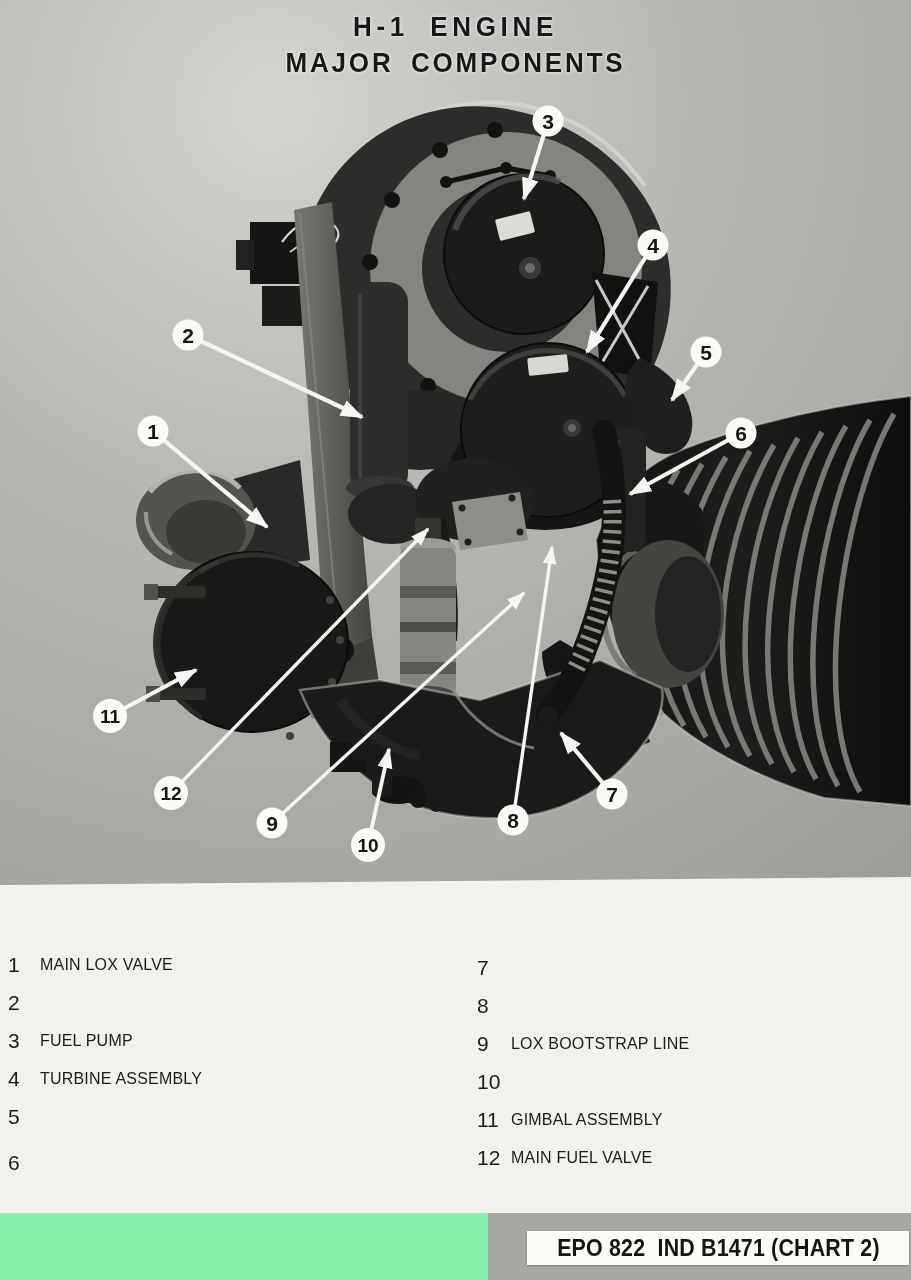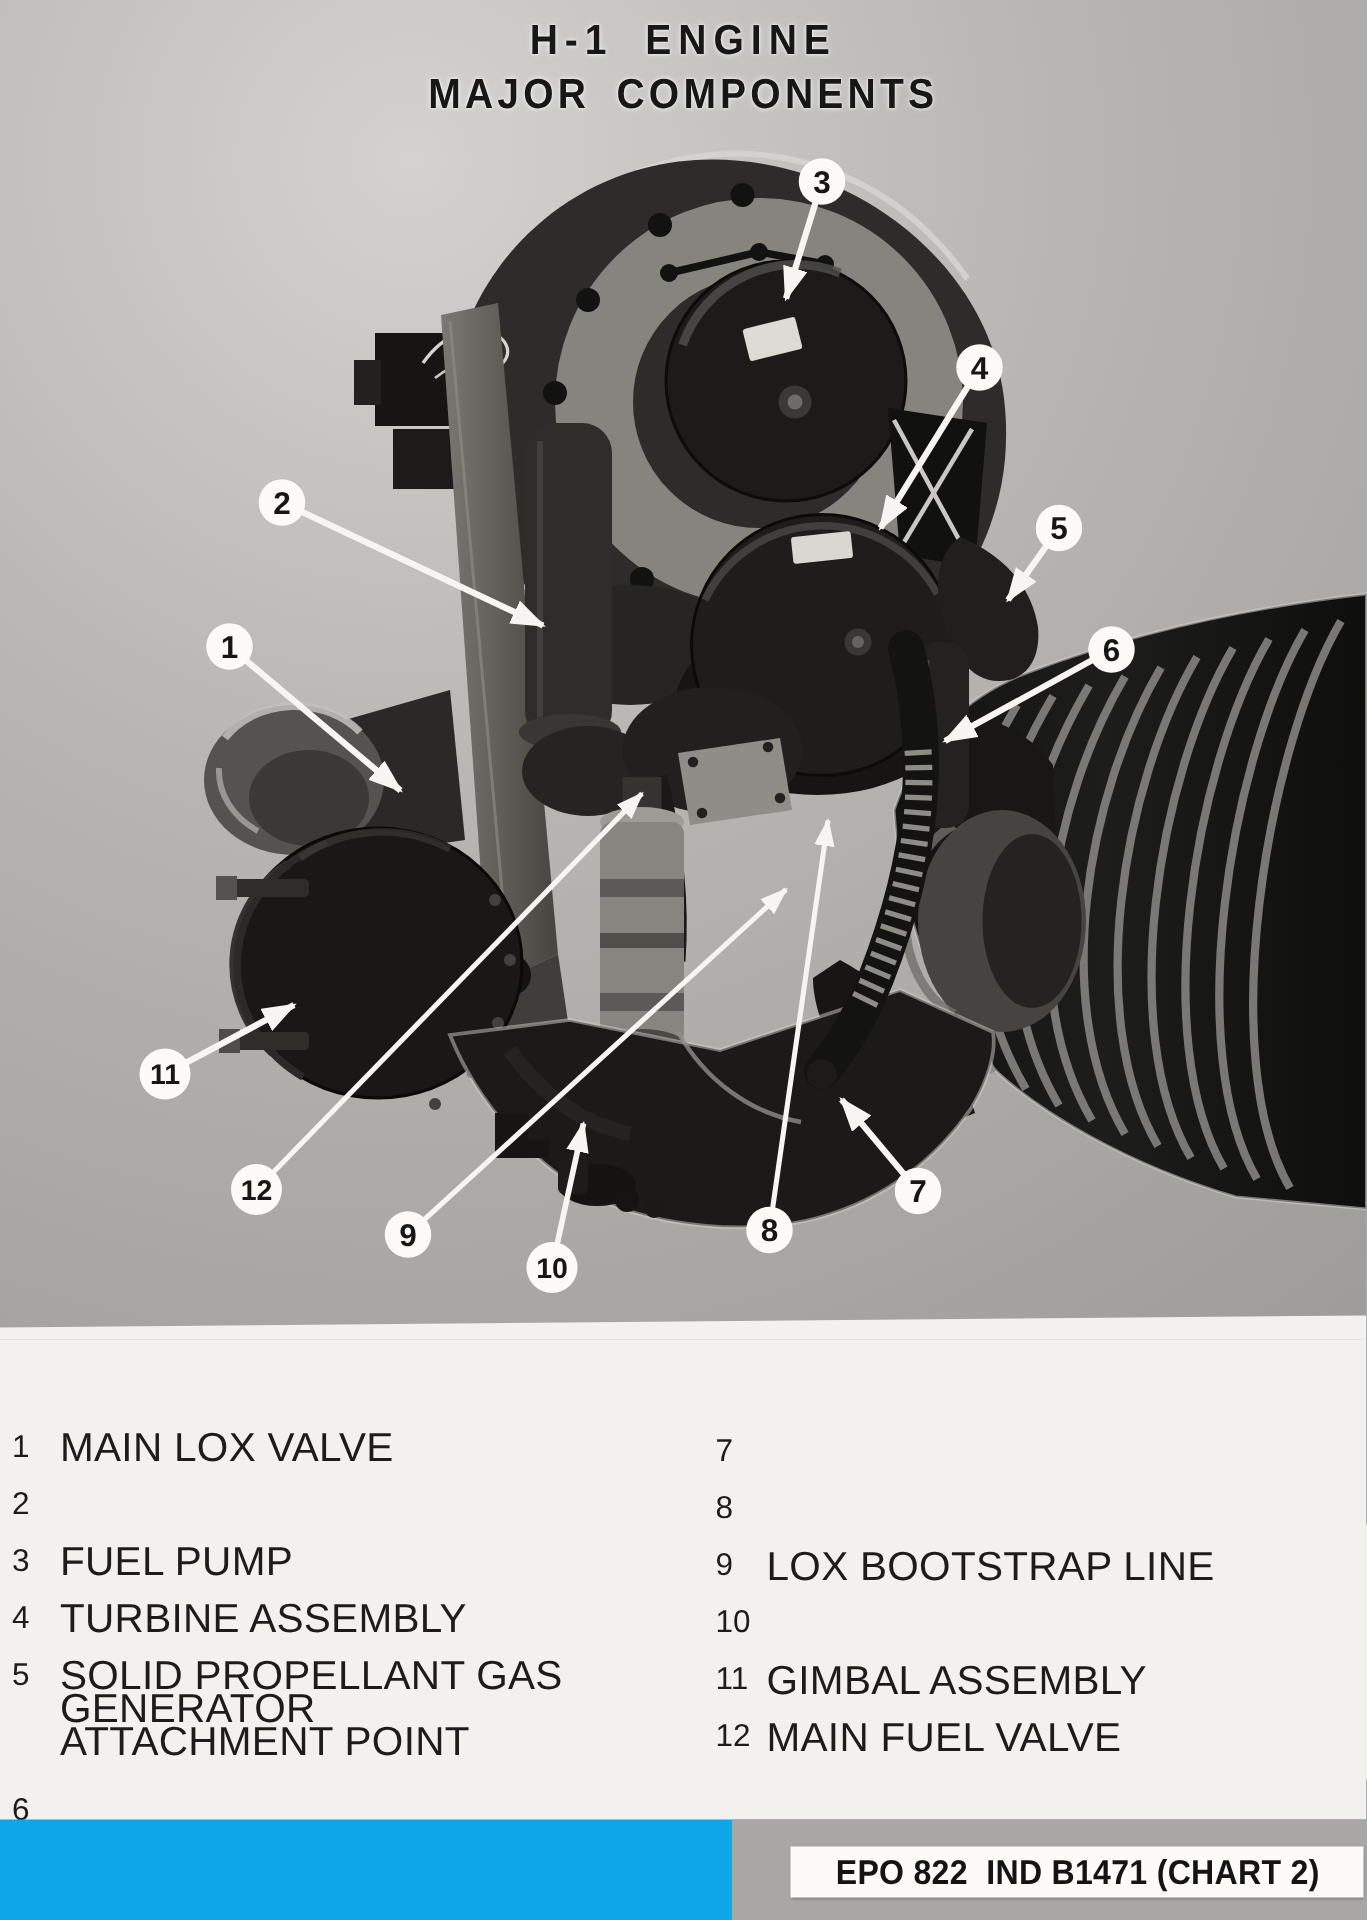--- a/index.html
+++ b/index.html
@@ -21,23 +21,23 @@
   .title .t1{font-size:28px;letter-spacing:5px;word-spacing:10px;line-height:30px;}
   .title .t2{font-size:28px;letter-spacing:3px;word-spacing:8px;line-height:30px;margin-top:6px;}
   
   .legend-col{position:absolute;}
   .legend-col.left{left:8px;top:954px;width:450px;}
   .legend-col.right{left:477px;top:957px;width:430px;}
   .legend-row{display:flex;align-items:flex-start;margin-bottom:16px;}
   .legend-row.tall{margin-bottom:24px;}
   .legend-num{flex:0 0 32px;font-size:21px;line-height:22px;}
   .legend-col.right .legend-num{flex:0 0 34px;}
-  .legend-label{font-size:27px;line-height:22px;letter-spacing:.2px;white-space:pre-line;}
+  .legend-label{font-size:16px;line-height:22px;letter-spacing:.2px;white-space:pre-line;}
   
-  .band{position:absolute;top:1213px;left:0;width:911px;height:67px;background:#0ea5e9;}
+  .band{position:absolute;top:1213px;left:0;width:911px;height:67px;background:#86efac;}
   .band-dark{position:absolute;top:0;left:488px;right:0;height:100%;background:#a8a7a3;}
   .stamp{
     position:absolute;top:18px;left:527px;width:382px;height:34px;
     background:#fcfbf8;display:flex;align-items:center;justify-content:center;
     box-shadow:0 1px 2px rgba(0,0,0,.25);
   }
   .stamp-text{
     font-weight:bold;font-size:23px;color:#141413;white-space:pre;
     transform:scaleX(.93);letter-spacing:.2px;
   }
@@ -322,22 +322,20 @@
     <div class="legend-row">
       <span class="legend-num">3</span>
       <span class="legend-label">FUEL PUMP</span>
     </div>
     <div class="legend-row">
       <span class="legend-num">4</span>
       <span class="legend-label">TURBINE ASSEMBLY</span>
     </div>
     <div class="legend-row tall">
       <span class="legend-num">5</span>
-      <span class="legend-label">SOLID PROPELLANT GAS GENERATOR
-ATTACHMENT POINT</span>
     </div>
     <div class="legend-row">
       <span class="legend-num">6</span>
     </div>
   </div>
 
   <div class="legend-col right">
     <div class="legend-row">
       <span class="legend-num">7</span>
     </div>

